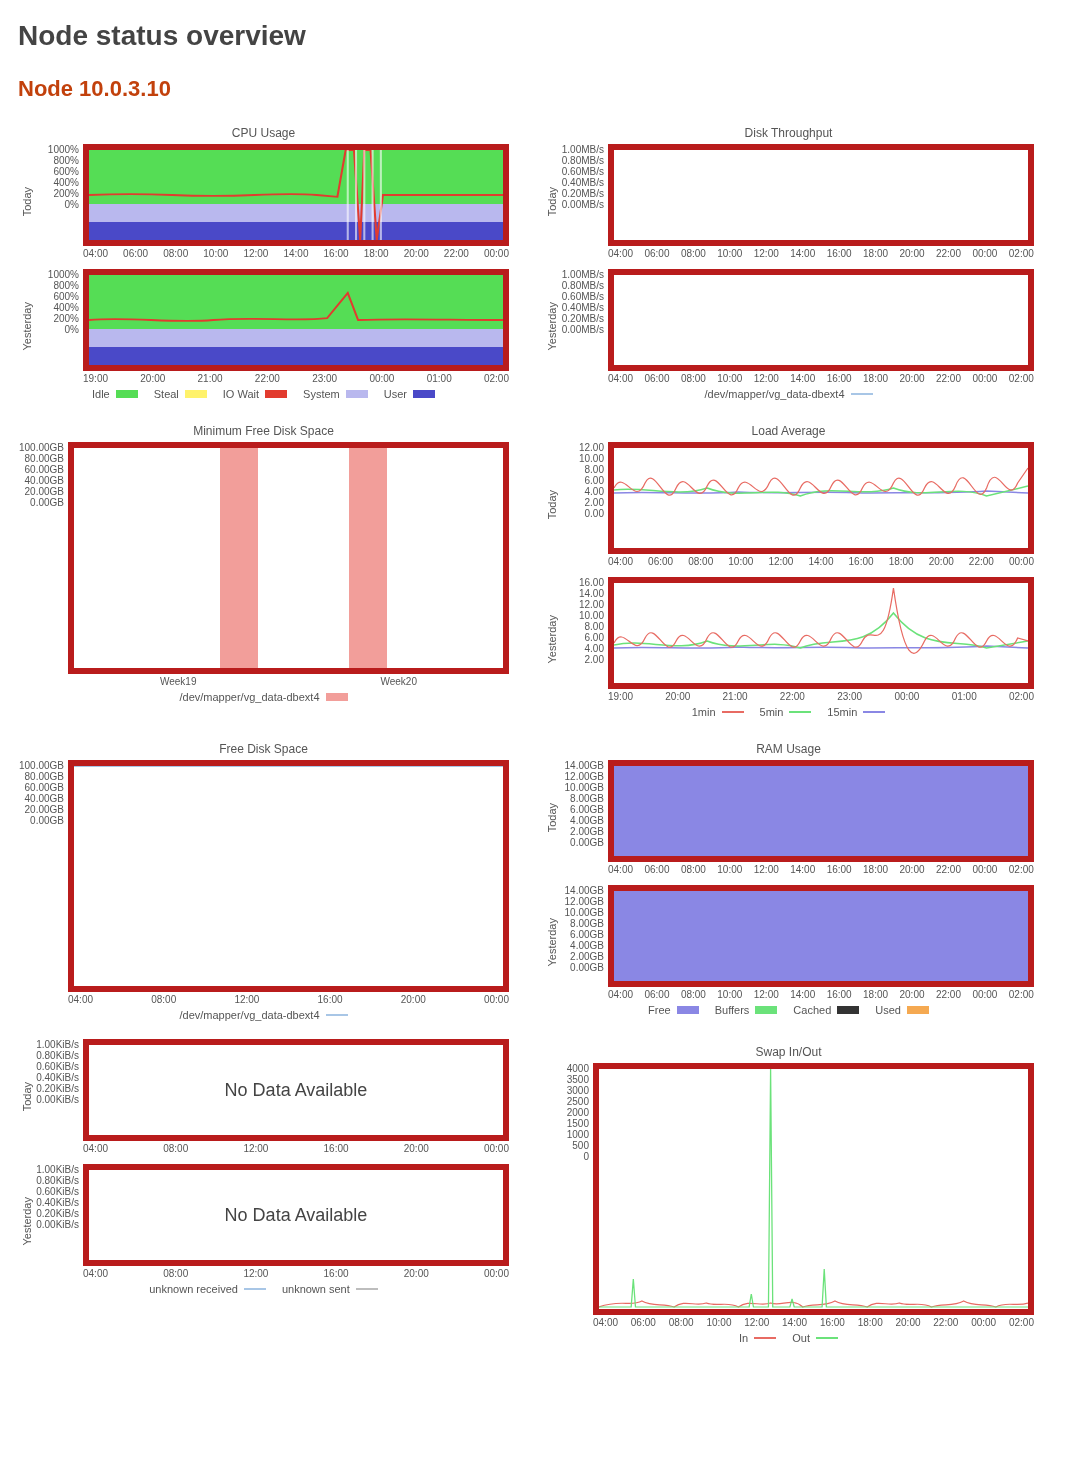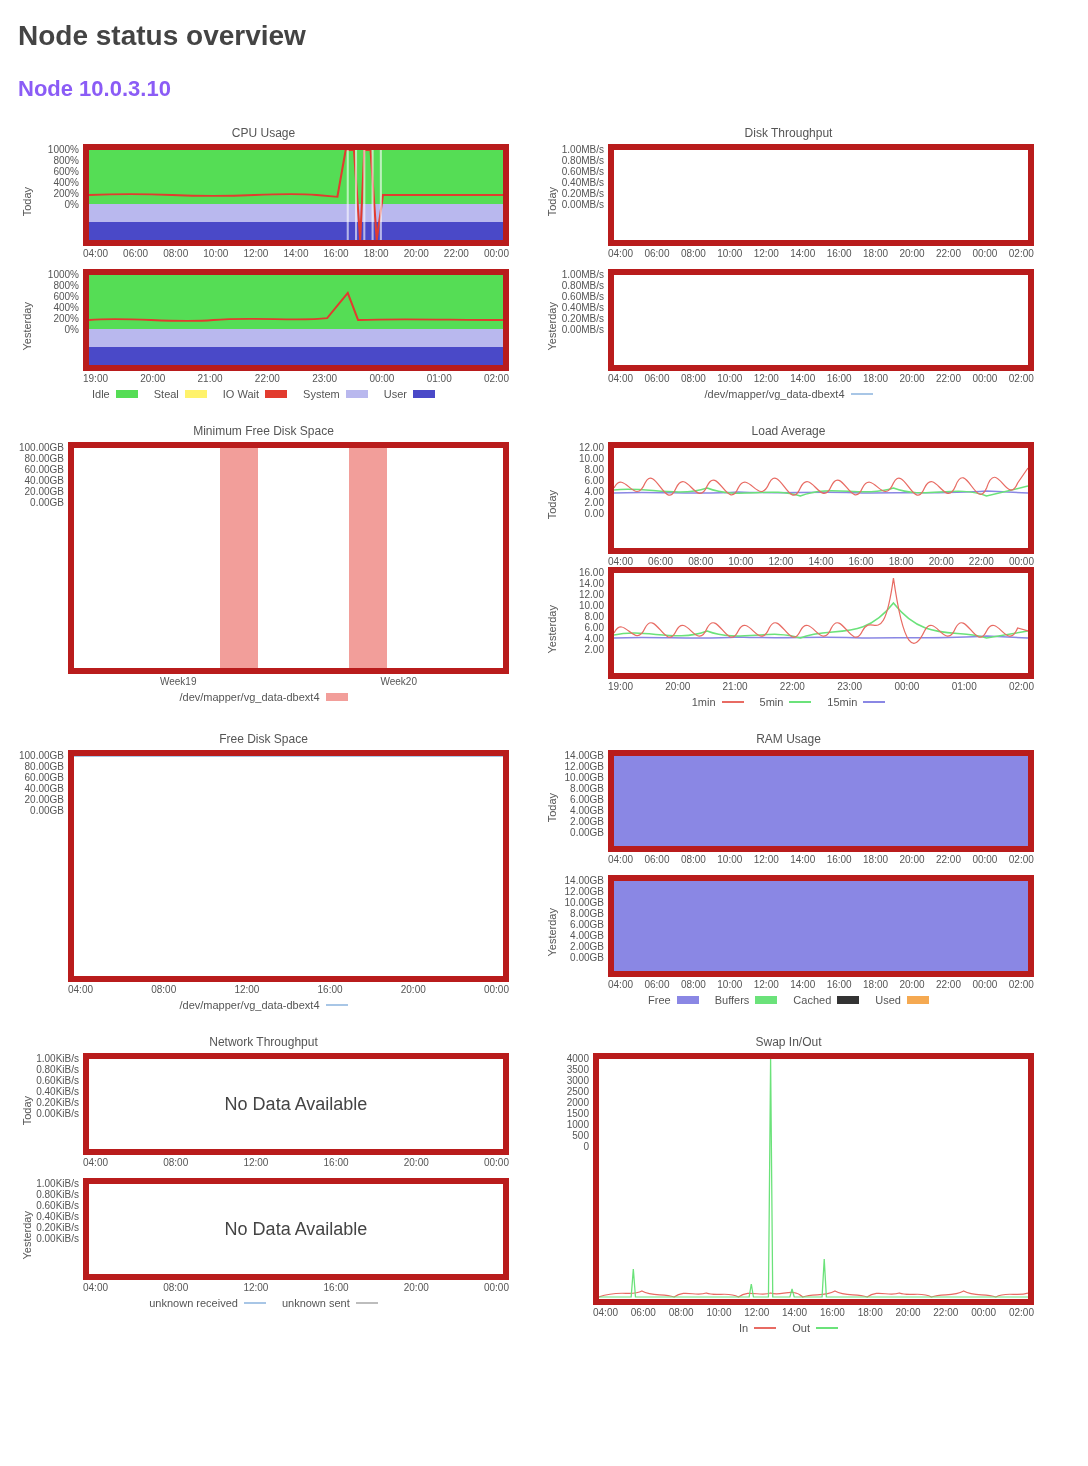--- a/index.html
+++ b/index.html
@@ -1,18 +1,18 @@
 <!DOCTYPE html>
 <html><head>
 <meta charset="utf-8">
 <style>
   html,body{margin:0;padding:0;background:#fff;font-family:"Trebuchet MS","Lucida Sans",Arial,sans-serif;color:#333;}
   .page{width:1052px;padding:20px 18px 40px 18px;box-sizing:border-box;}
   h1{font-size:28px;font-weight:bold;color:#444;margin:0 0 6px 0;}
-  h2{font-size:22px;font-weight:bold;color:#8b5cf6;margin:24px 0 18px 0;}
+  h2{font-size:22px;font-weight:bold;color:#c2410c;margin:24px 0 18px 0;}
   .grid{display:grid;grid-template-columns:1fr 1fr;column-gap:34px;row-gap:18px;}
   .block{display:flex;flex-direction:column;}
   .title{text-align:center;font-size:12px;color:#555;margin:6px 0 4px 0;font-family:Arial,sans-serif;}
   .legend{display:flex;justify-content:center;gap:16px;font-size:11px;color:#555;flex-wrap:wrap;margin-top:4px;font-family:Arial,sans-serif;}
   .legend span{display:inline-flex;align-items:center;gap:6px;}
   .swatch{display:inline-block;width:22px;height:8px;border-radius:0;}
   .swatch.line{height:2px;}
   .chart-row{display:flex;align-items:center;}
   .vtitle{writing-mode:vertical-rl;transform:rotate(180deg);font-size:11px;color:#555;padding:0 3px 0 0;font-family:Arial,sans-serif;}
   .plot{display:flex;flex-direction:column;flex:1;}
@@ -238,21 +238,21 @@
               <span>12:00</span>
               <span>14:00</span>
               <span>16:00</span>
               <span>18:00</span>
               <span>20:00</span>
               <span>22:00</span>
               <span>00:00</span>
             </div>
           </div>
     </div>
-    <div class="chart-row" style="">
+    <div class="chart-row" style="margin-top:10px">
       <div class="vtitle">Yesterday</div>
       <div class="plot">
             <div class="plot-inner">
         <div class="yaxis" id="la-y2">
                 <span>16.00</span>
                 <span>14.00</span>
                 <span>12.00</span>
                 <span>10.00</span>
                 <span>8.00</span>
                 <span>6.00</span>
@@ -382,21 +382,20 @@
     </div>
     <div class="legend" id="ram-legend">
           <span>Free <i class="swatch" style="background: rgb(138, 135, 228);"></i></span>
           <span>Buffers <i class="swatch" style="background: rgb(107, 226, 122);"></i></span>
           <span>Cached <i class="swatch" style="background: rgb(51, 51, 51);"></i></span>
           <span>Used <i class="swatch" style="background: rgb(245, 169, 81);"></i></span>
         </div>
   </div>
 
   <div class="block">
-    <div class="title">Network Throughput</div>
     <div class="chart-row">
       <div class="vtitle">Today</div>
       <div class="plot">
             <div class="plot-inner">
         <div class="yaxis" id="net-y1">
                 <span>1.00KiB/s</span>
                 <span>0.80KiB/s</span>
                 <span>0.60KiB/s</span>
                 <span>0.40KiB/s</span>
                 <span>0.20KiB/s</span>

